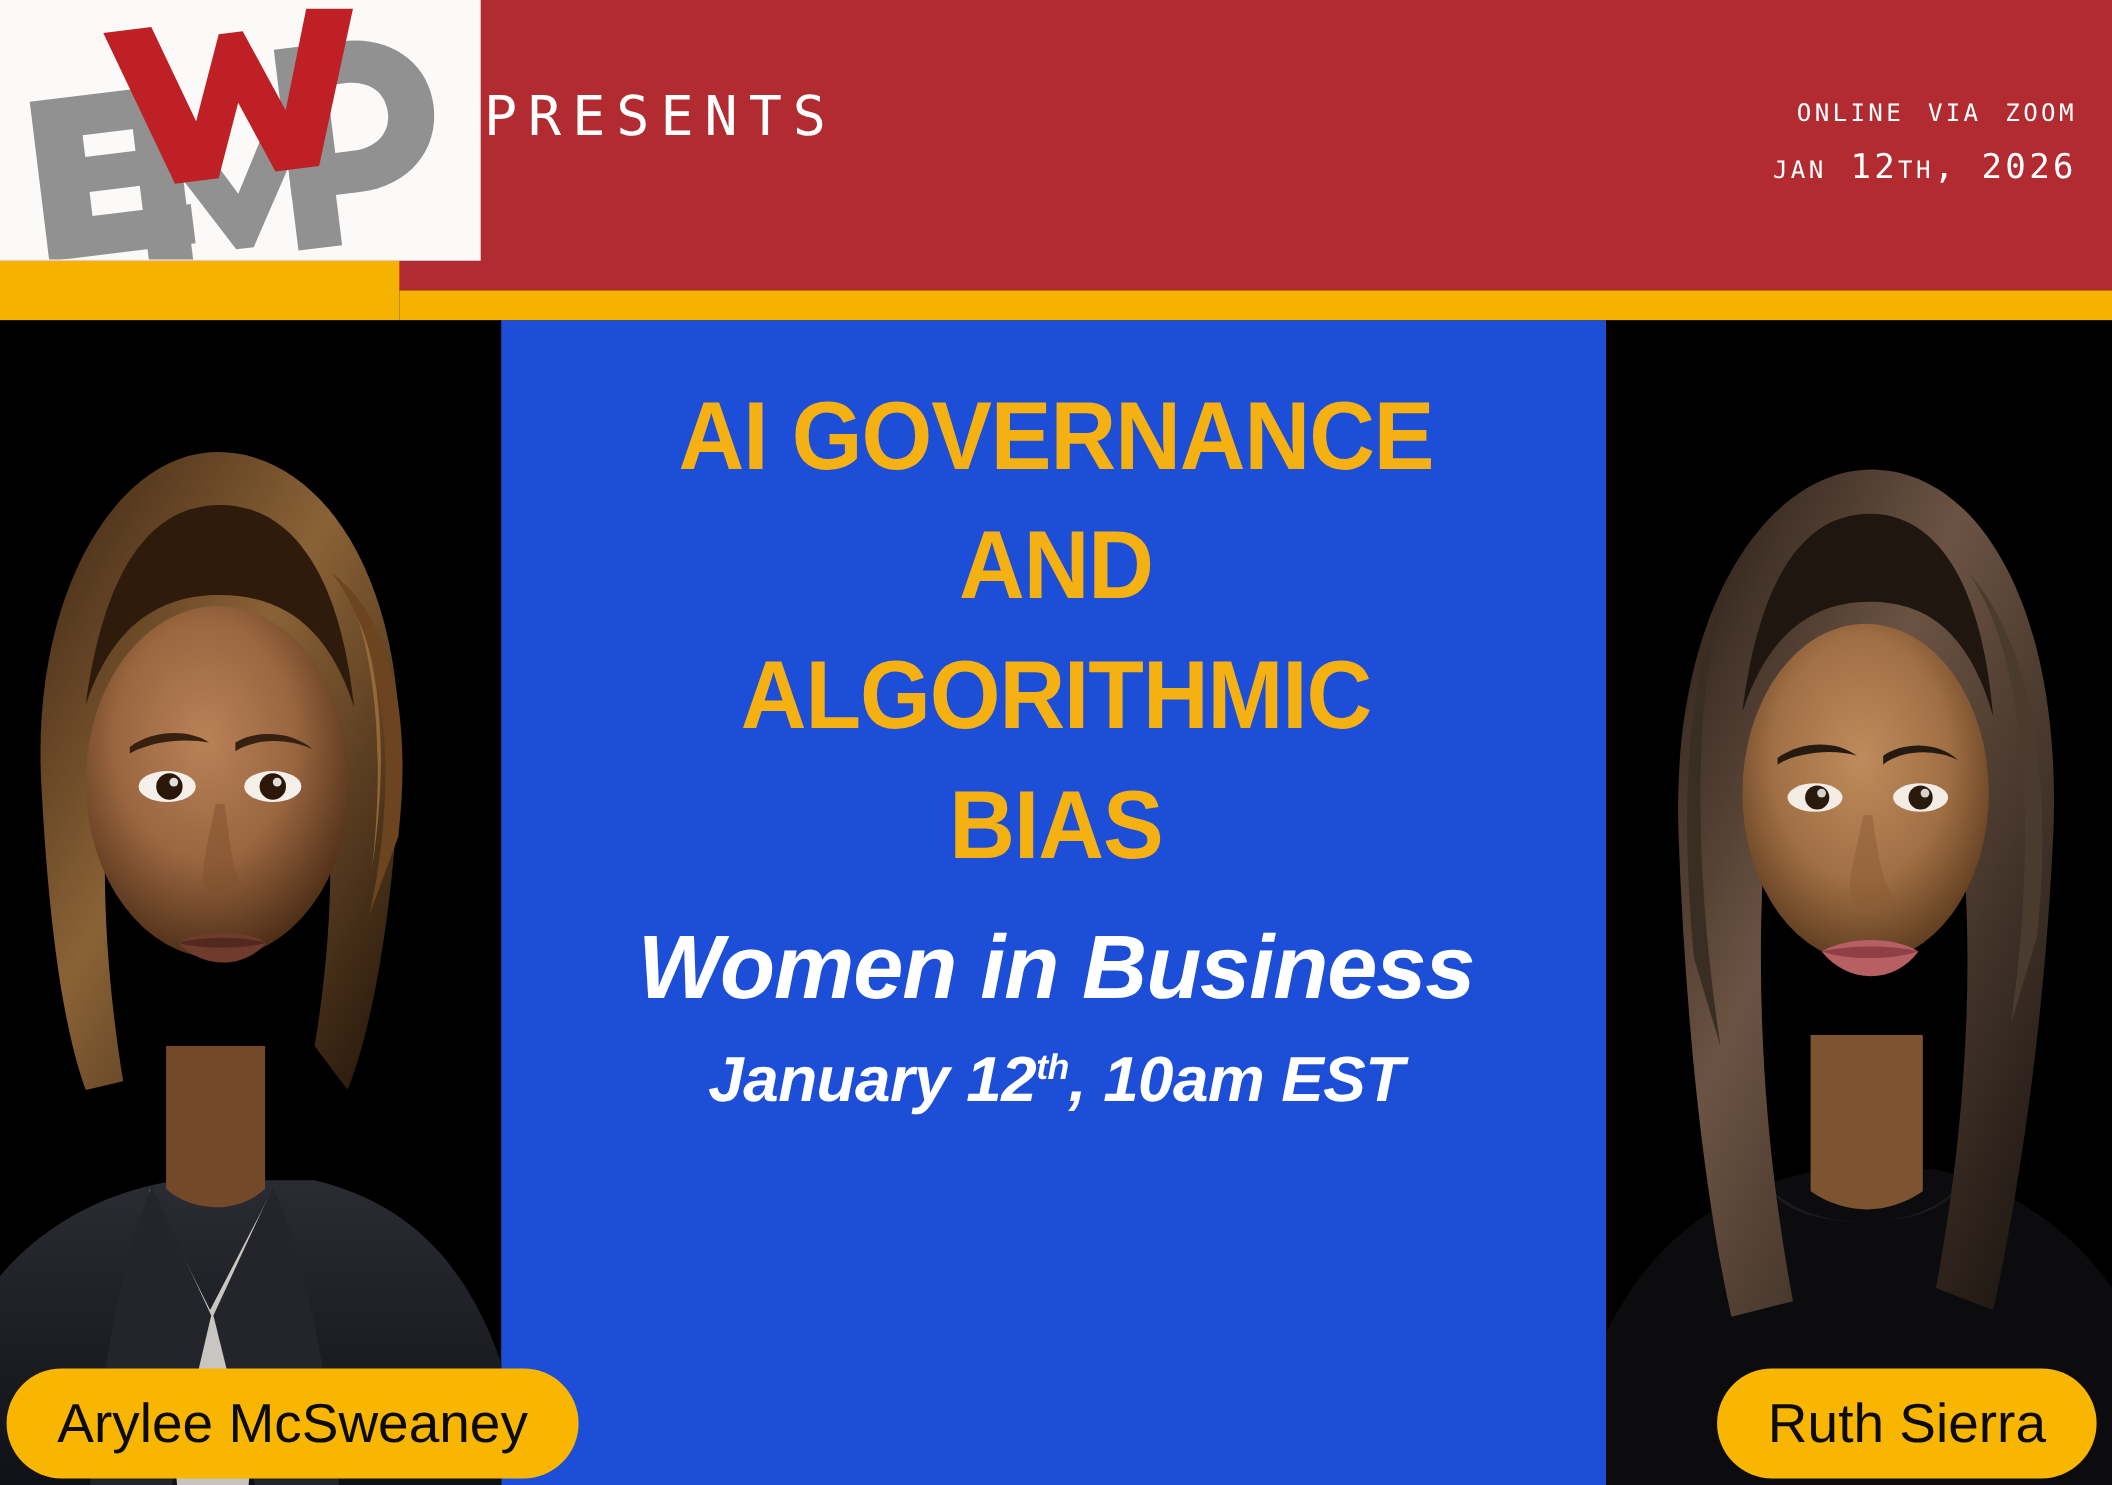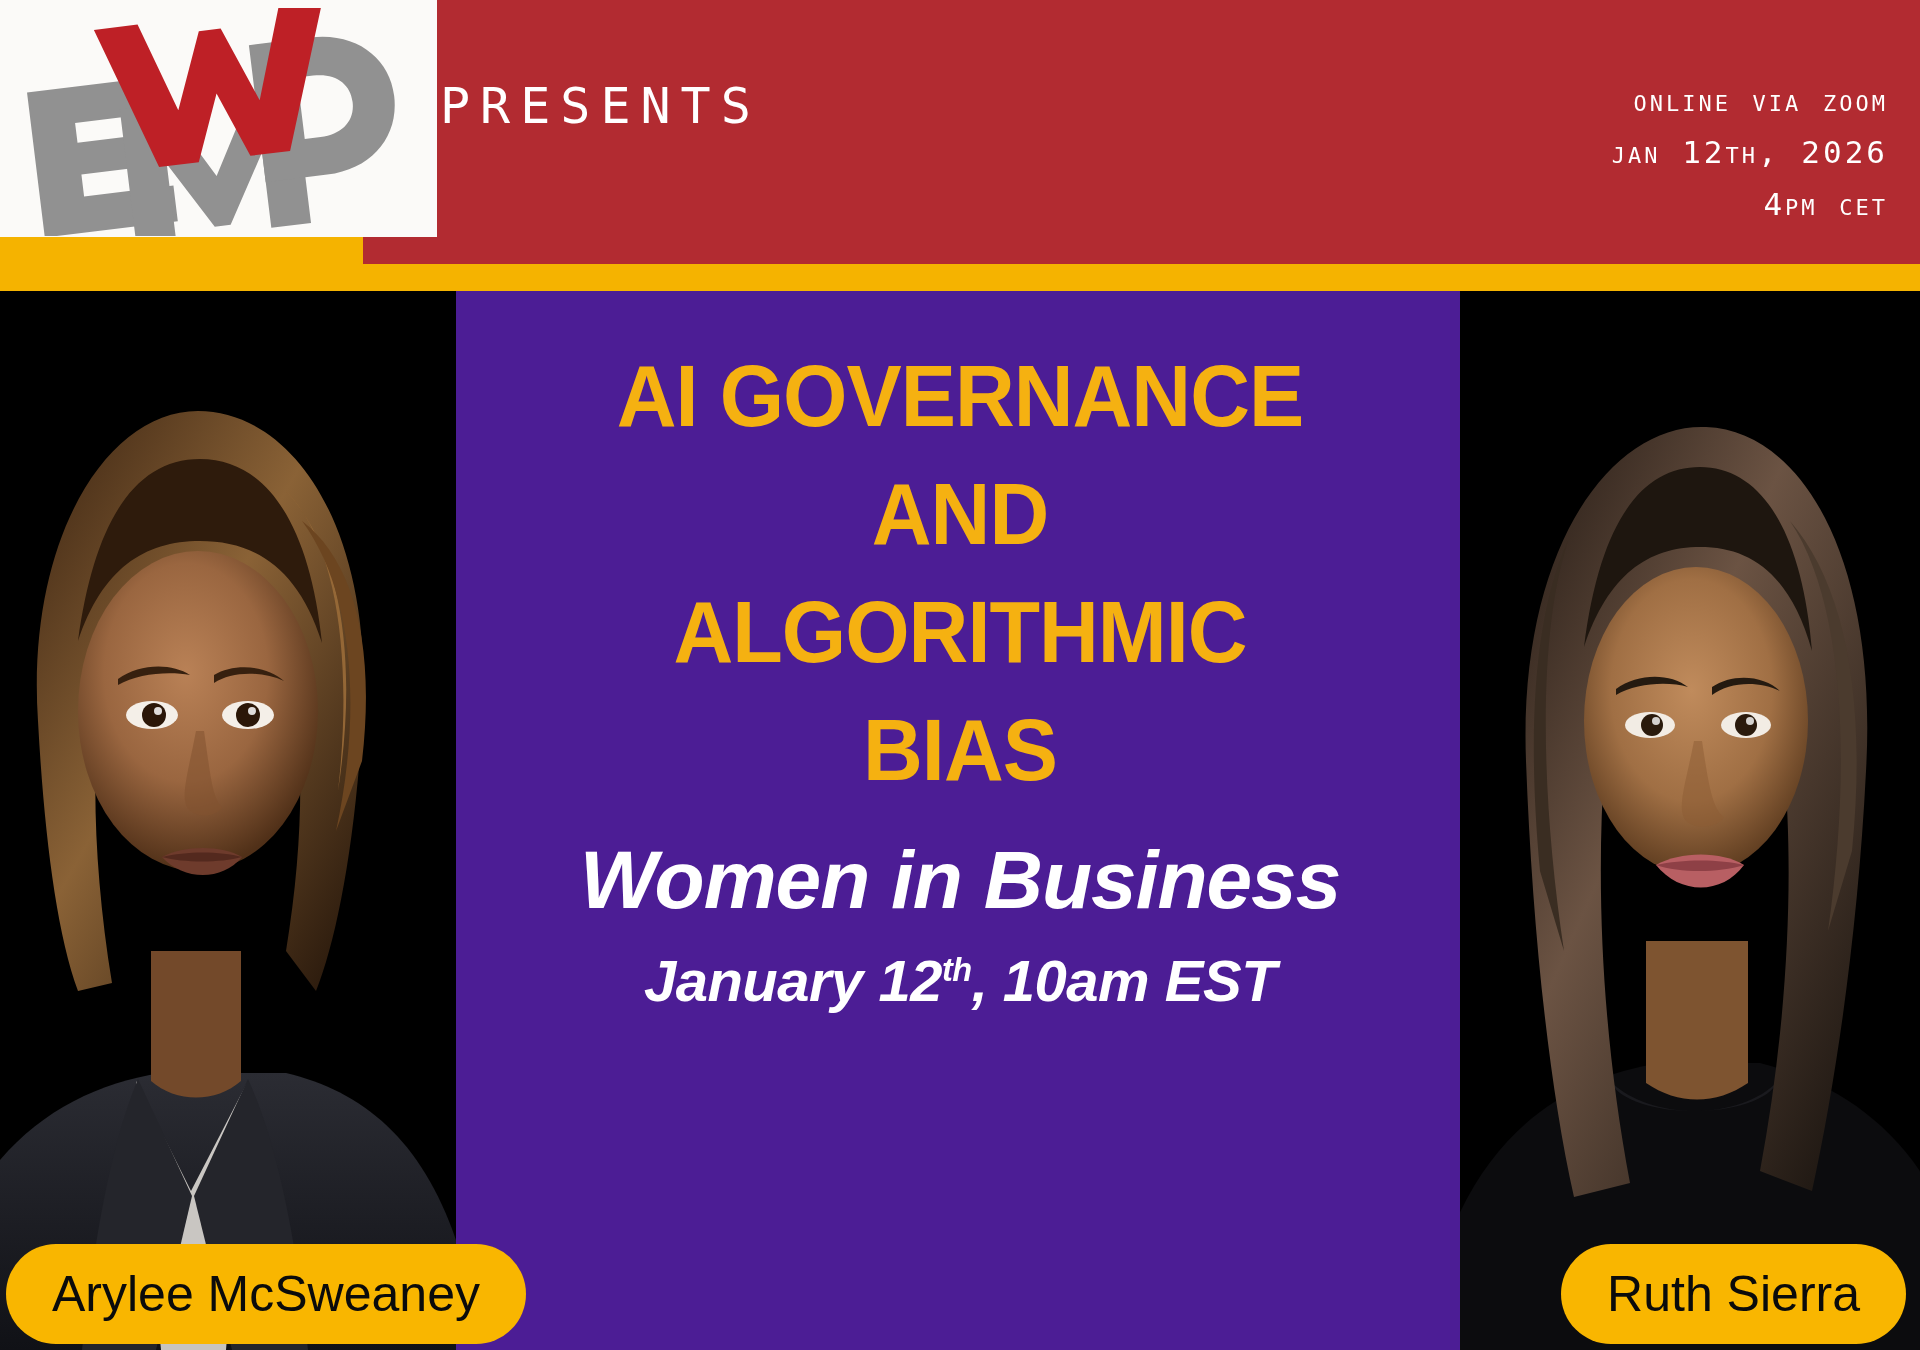--- a/index.html
+++ b/index.html
@@ -103,21 +103,21 @@
     z-index:6;
   }
 
   
   .stage {
     position:absolute;
     left:0;
     top:291px;
     width:1920px;
     height:1059px;
-    background:#4c1d95;
+    background:#1d4ed8;
     overflow:hidden;
   }
 
   
   .photo {
     position:absolute;
     bottom:0;
     overflow:hidden;
   }
   .photo.left  { left:-14px; width:470px; height:1059px; }
@@ -228,21 +228,20 @@
         </g>
       </svg>
     </div>
   </div>
 
   <div class="presents">Presents</div>
 
   <div class="meta">
     <div class="meta-line">Online via zoom</div>
     <div class="meta-line">Jan 12th, 2026</div>
-    <div class="meta-line">4PM CET</div>
   </div>
 
   <div class="stage">
 
     <div class="photo left">
       <svg class="portrait" viewBox="0 0 470 1059" preserveAspectRatio="xMidYMax slice">
         <defs>
           <radialGradient id="skinL" cx="45%" cy="38%" r="62%">
             <stop offset="0%" stop-color="#B98156"></stop>
             <stop offset="55%" stop-color="#9A6640"></stop>

